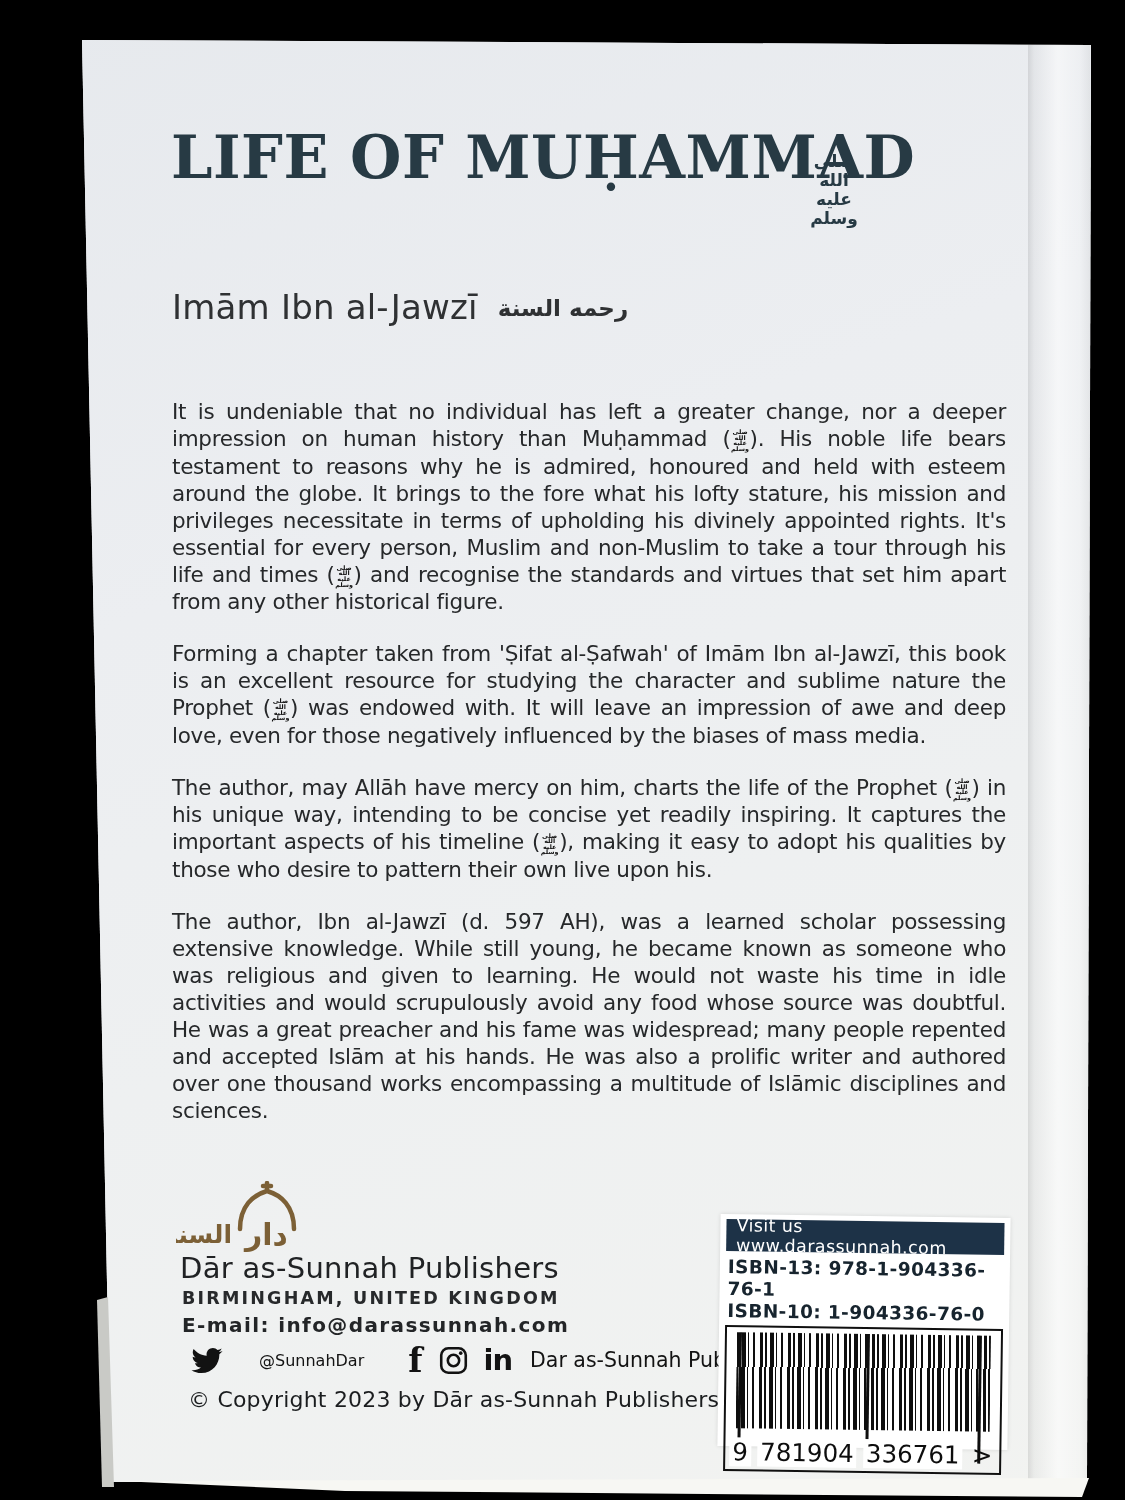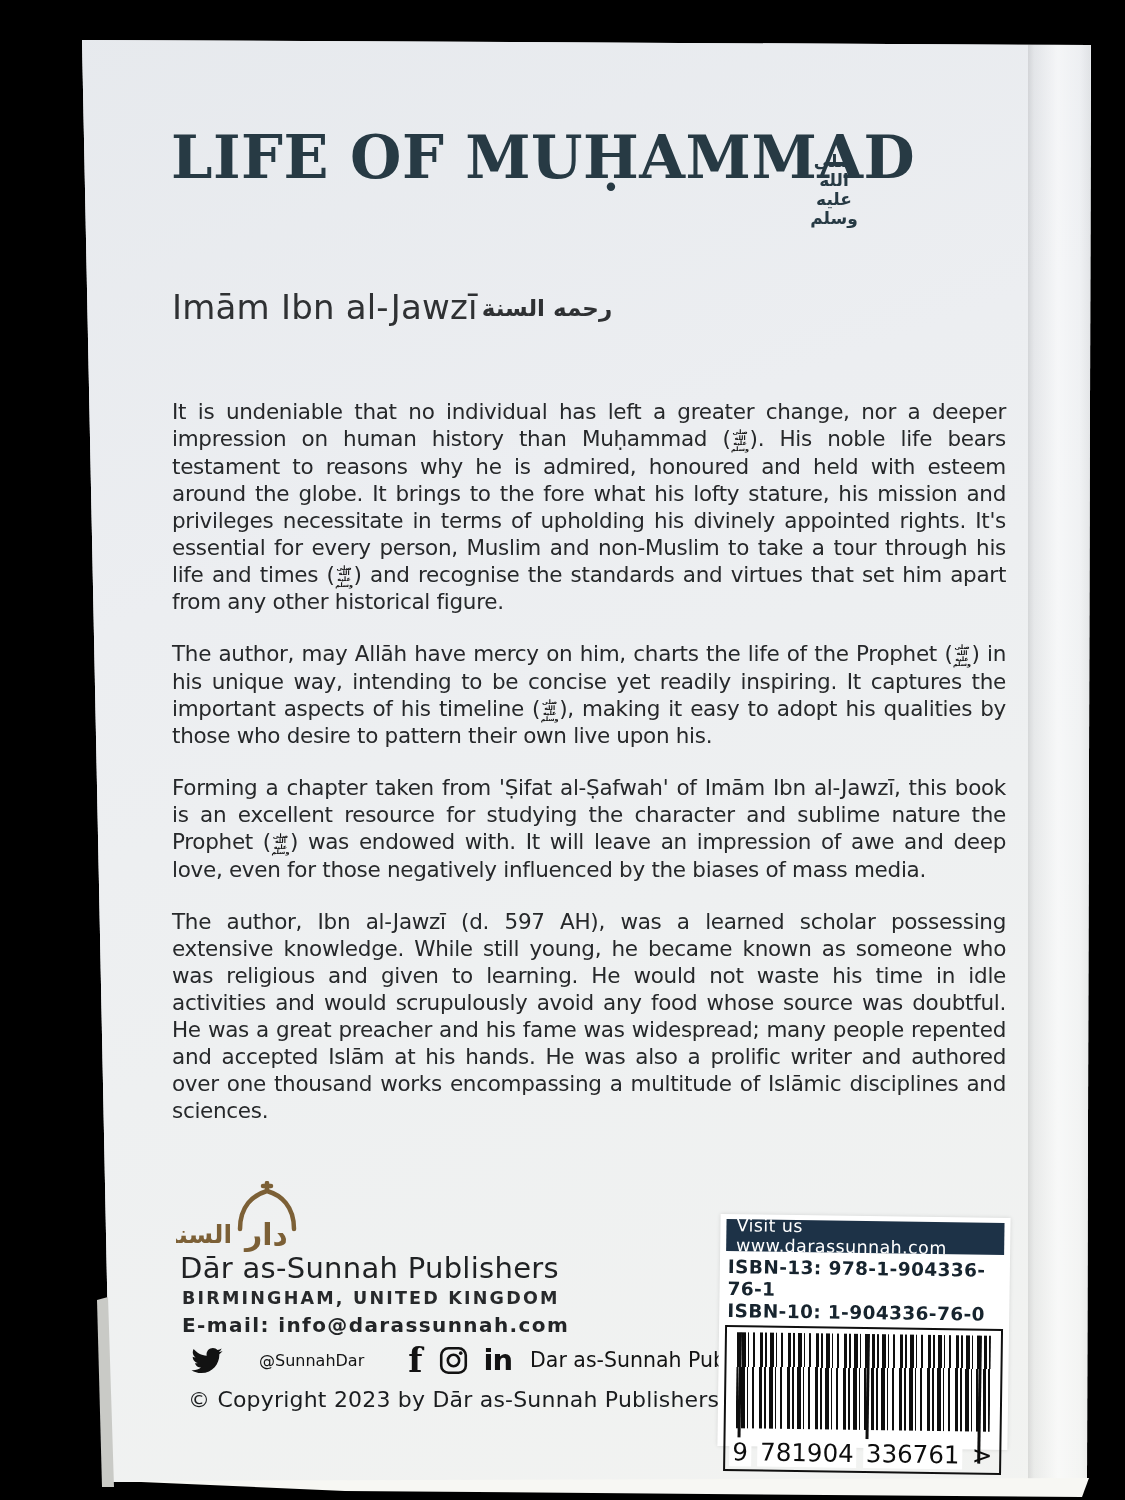--- a/index.html
+++ b/index.html
@@ -35,21 +35,21 @@
     font-family:"DejaVu Serif","Liberation Serif",serif;
     font-weight:700;font-size:59px;line-height:71px;
     color:#273a44;letter-spacing:0.5px;white-space:nowrap;
   }
   .title-honorific{
     position:absolute;left:798px;top:152px;width:72px;
     font-size:17px;line-height:19px;text-align:center;
     white-space:pre-line;color:#273a44;font-weight:700;
   }
   .author-line{
-    position:absolute;left:172px;top:287px;display:flex;align-items:center;gap:4px;
+    position:absolute;left:172px;top:287px;display:flex;align-items:center;gap:20px;
     color:#2f3133;
   }
   .author-name{font-size:34px;letter-spacing:0.2px;}
   .author-honorific{font-size:23px;font-weight:700;padding-top:2px;}
   
   .blurb{
     position:absolute;left:172px;top:398px;width:834px;
     color:#26282a;
   }
   .blurb p{
@@ -119,22 +119,22 @@
 عليه
 وسلم</div>
 
   <div class="author-line">
     <span class="author-name">Imām Ibn al-Jawzī</span>
     <span class="author-honorific">رحمه السنة</span>
   </div>
 
   <div class="blurb">
     <p class="rich">It is undeniable that no individual has left a greater change, nor a deeper impression on human history than Muḥammad (<span class="saw">صلى الله عليه وسلم</span>). His noble life bears testament to reasons why he is admired, honoured and held with esteem around the globe. It brings to the fore what his lofty stature, his mission and privileges necessitate in terms of upholding his divinely appointed rights. It's essential for every person, Muslim and non-Muslim to take a tour through his life and times (<span class="saw">صلى الله عليه وسلم</span>) and recognise the standards and virtues that set him apart from any other historical figure.</p>
+    <p class="rich">Forming a chapter taken from 'Ṣifat al-Ṣafwah' of Imām Ibn al-Jawzī, this book is an excellent resource for studying the character and sublime nature the Prophet (<span class="saw">صلى الله عليه وسلم</span>) was endowed with. It will leave an impression of awe and deep love, even for those negatively influenced by the biases of mass media.</p>
     <p class="rich">The author, may Allāh have mercy on him, charts the life of the Prophet (<span class="saw">صلى الله عليه وسلم</span>) in his unique way, intending to be concise yet readily inspiring. It captures the important aspects of his timeline (<span class="saw">صلى الله عليه وسلم</span>), making it easy to adopt his qualities by those who desire to pattern their own live upon his.</p>
-    <p class="rich">Forming a chapter taken from 'Ṣifat al-Ṣafwah' of Imām Ibn al-Jawzī, this book is an excellent resource for studying the character and sublime nature the Prophet (<span class="saw">صلى الله عليه وسلم</span>) was endowed with. It will leave an impression of awe and deep love, even for those negatively influenced by the biases of mass media.</p>
     <p class="rich">The author, Ibn al-Jawzī (d. 597 AH), was a learned scholar possessing extensive knowledge. While still young, he became known as someone who was religious and given to learning. He would not waste his time in idle activities and would scrupulously avoid any food whose source was doubtful. He was a great preacher and his fame was widespread; many people repented and accepted Islām at his hands. He was also a prolific writer and authored over one thousand works encompassing a multitude of Islāmic disciplines and sciences.</p>
   </div>
 
   <div class="logo">
     <svg width="148" height="76" viewBox="0 0 148 76">
       <g stroke="#7c6036" fill="none" stroke-width="4.5" stroke-linecap="round">
         <path d="M64 48 C64 25 77 14 91 10 C105 14 118 25 118 48"></path>
         <path d="M91 9 L91 2"></path>
         <path d="M87 5 L95 5"></path>
       </g>

